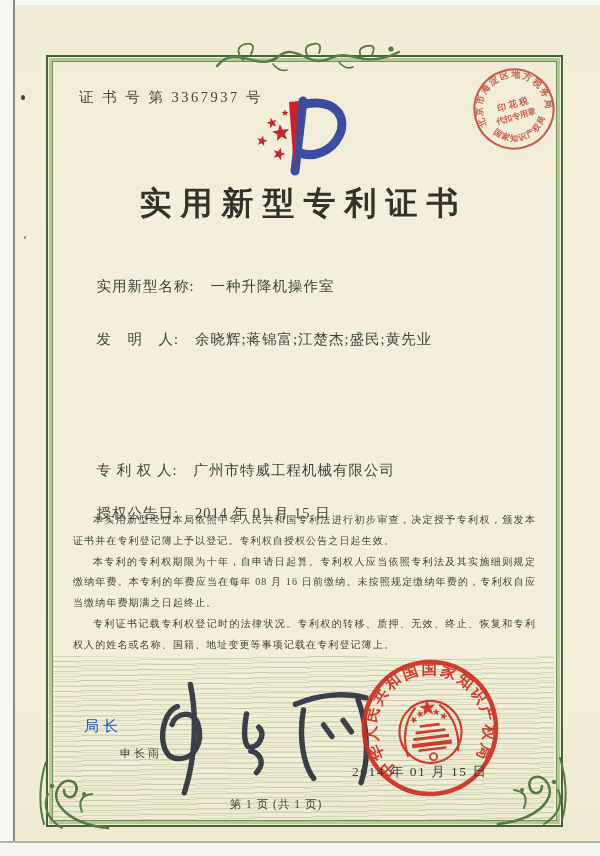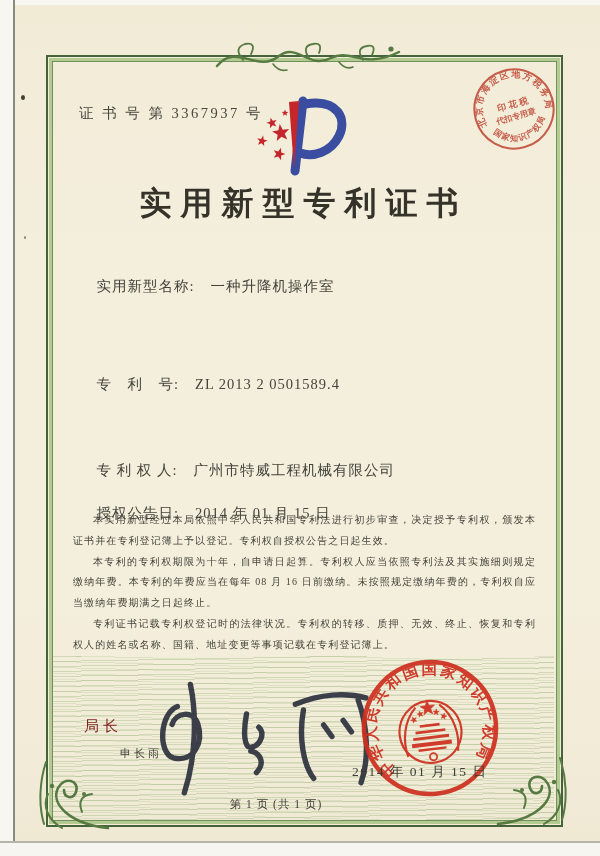--- a/index.html
+++ b/index.html
@@ -20,30 +20,30 @@
          border:2px solid #44633b;
          box-shadow:inset 0 0 0 1px #f2ecd9, inset 0 0 0 4px #b3ca90, inset 0 0 0 5px #70905c;}
   #guilloche{position:absolute;left:52px;top:656px;width:502px;height:164px;
              background:repeating-linear-gradient(179deg,rgba(130,166,96,.30) 0 1px,rgba(130,166,96,0) 1px 5px);}
   #guilloche2{position:absolute;left:52px;top:656px;width:502px;height:164px;
              background:repeating-linear-gradient(181.5deg,rgba(130,166,96,.18) 0 1px,rgba(130,166,96,0) 1px 6px);}
 
   .orn{position:absolute;color:#567a42;}
 
   
-  #cert-number{position:absolute;left:79px;top:104px;font-size:14.5px;letter-spacing:2.5px;color:#494740;}
+  #cert-number{position:absolute;left:79px;top:88px;font-size:14.5px;letter-spacing:2.5px;color:#494740;}
   #logo{position:absolute;left:243px;top:92px;width:112px;height:85px;}
   #title{position:absolute;left:0;top:182px;width:600px;text-align:center;font-size:32px;
          font-weight:700;letter-spacing:9px;padding-left:7px;box-sizing:border-box;color:#343229;}
   .field{position:absolute;left:78px;font-size:14.5px;letter-spacing:1px;color:#45443c;white-space:pre;}
   .field .lbl{margin-right:16px;}
   #paras{position:absolute;left:73px;top:510px;width:463px;color:#45443c;}
   #paras p{margin:0;font-size:10px;line-height:20.8px;letter-spacing:1.1px;
            text-indent:2em;text-align:justify;}
-  #director-title{position:absolute;left:84px;top:717px;font-size:15px;letter-spacing:4px;color:#7f1d1d;}
+  #director-title{position:absolute;left:84px;top:717px;font-size:15px;letter-spacing:4px;color:#1d4ed8;}
   #director-name{position:absolute;left:84px;top:746px;font-size:11px;letter-spacing:3px;color:#3e3d36;margin-left:36px;}
   #signature{position:absolute;left:148px;top:676px;width:228px;height:118px;transform:rotate(-2deg);}
   #tax-stamp{position:absolute;left:471px;top:66px;width:86px;height:86px;transform:rotate(-16deg);opacity:.88;}
   #office-seal{position:absolute;left:360px;top:658px;width:140px;height:140px;transform:rotate(-7deg);opacity:.93;}
   #seal-date{position:absolute;left:352px;top:763px;width:160px;font-size:13.5px;letter-spacing:1.5px;
              color:#3f3d33;z-index:5;}
   #footer{position:absolute;left:0;top:797px;width:552px;text-align:center;font-size:11.5px;
           letter-spacing:1px;color:#403f38;}
 </style>
 </head>
@@ -123,22 +123,22 @@
     </text>
     <text x="50" y="48" text-anchor="middle" font-size="10.5" fill="#c04a38" font-weight="700">印 花 税</text>
     <text x="50" y="62" text-anchor="middle" font-size="9.5" fill="#c04a38" font-weight="700">代扣专用章</text>
   </svg>
 
   <div id="title">实用新型专利证书</div>
 
   <div class="field" style="top:260px;">
     <span class="lbl">实用新型名称:</span><span>一种升降机操作室</span>
   </div>
-  <div class="field" style="top:358px;">
-    <span class="lbl">专　利　号:</span><span>ZL 2013 2 0501589.4</span>
+  <div class="field" style="top:313px;">
+    <span class="lbl">发　明　人:</span><span>余晓辉;蒋锦富;江楚杰;盛民;黄先业</span>
   </div>
   <div class="field" style="top:444px;">
     <span class="lbl">专 利 权 人:</span><span>广州市特威工程机械有限公司</span>
   </div>
   <div class="field" style="top:487px;">
     <span class="lbl">授权公告日:</span><span>2014 年 01 月 15 日</span>
   </div>
 
   <div id="paras">
     <p>本实用新型经过本局依照中华人民共和国专利法进行初步审查，决定授予专利权，颁发本证书并在专利登记簿上予以登记。专利权自授权公告之日起生效。</p>

